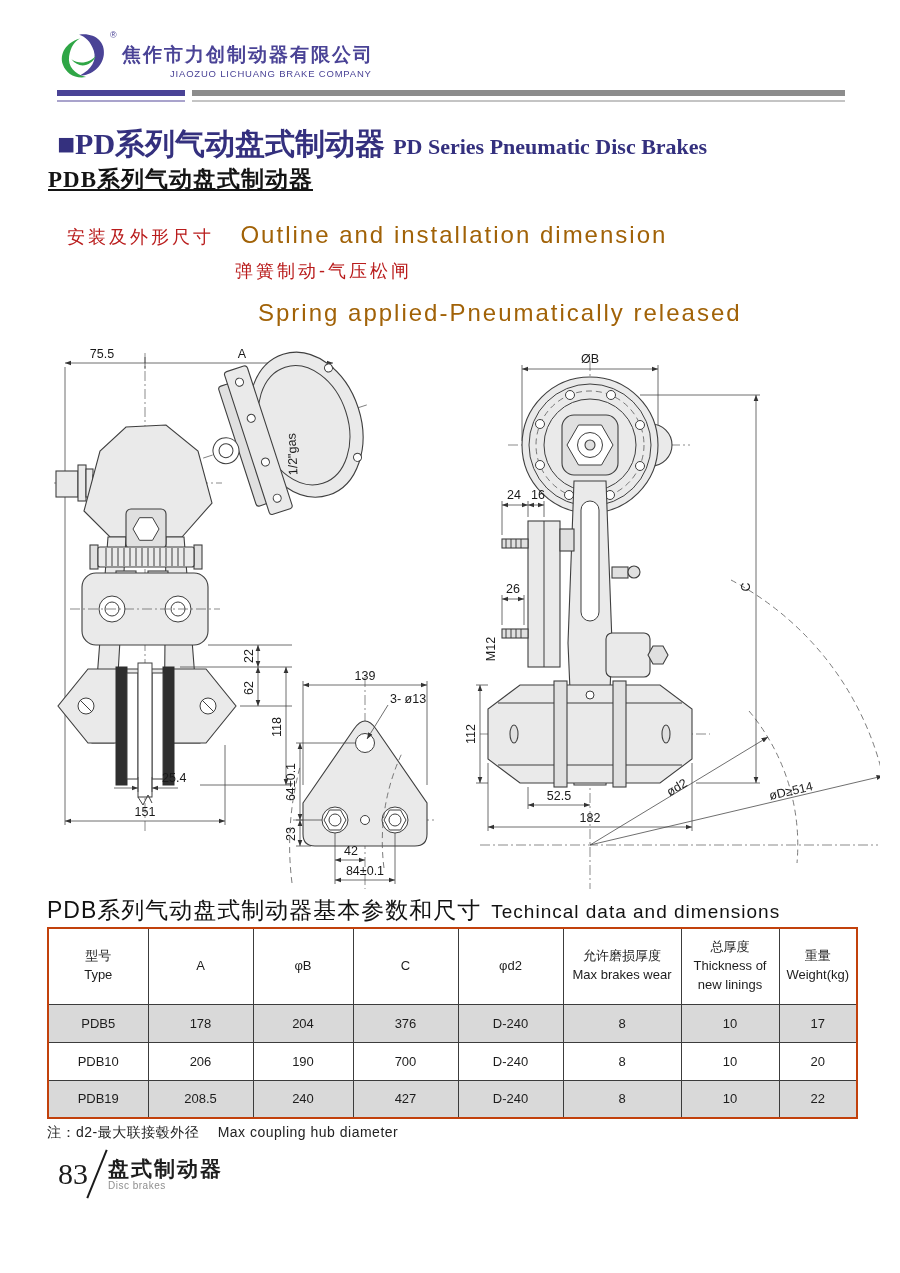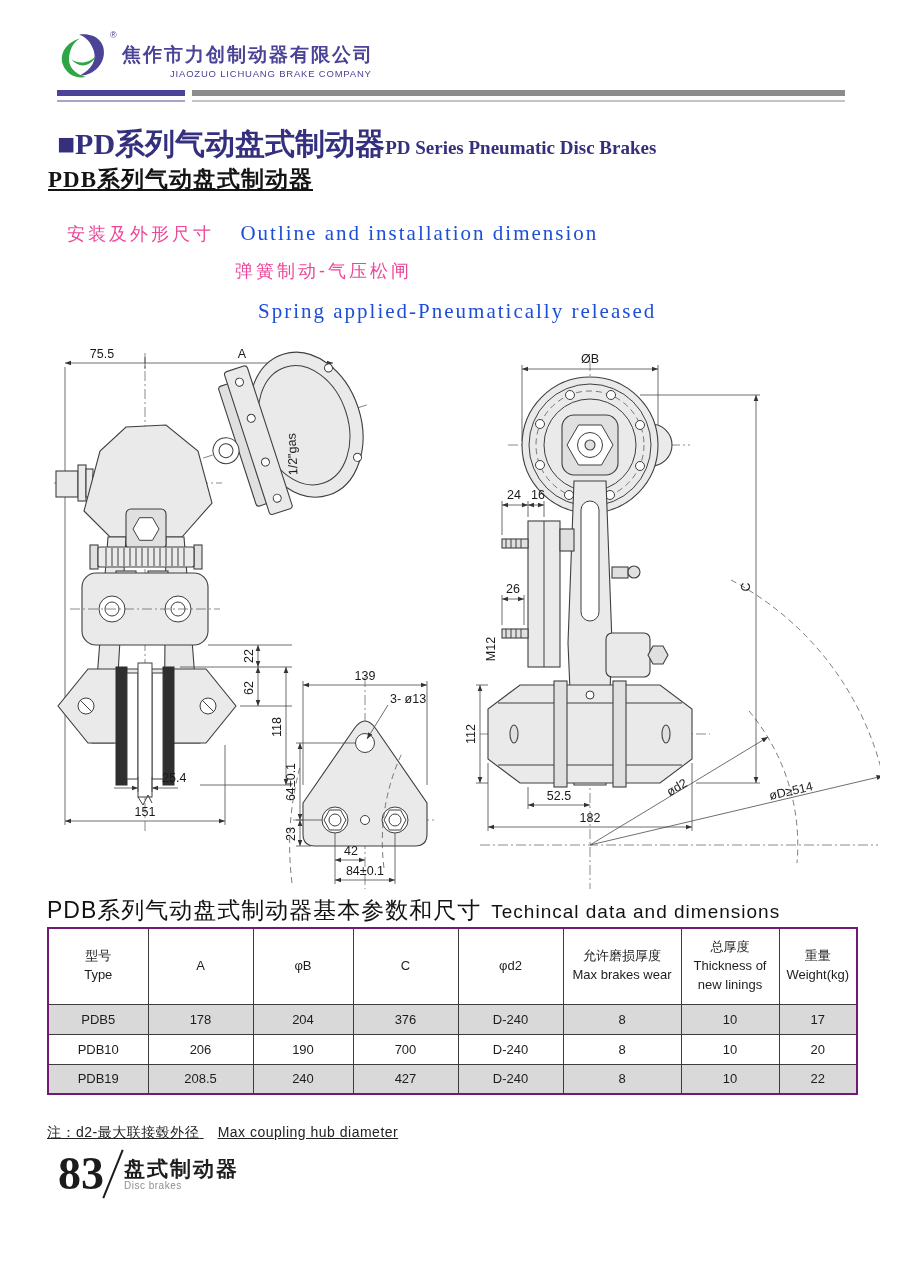--- a/index.html
+++ b/index.html
@@ -9,53 +9,53 @@
 
   
   .company-cn{font-size:19px;font-weight:bold;letter-spacing:2px;color:#4a4396;text-align:right;}
   .company-en{font-size:9.5px;letter-spacing:0.8px;color:#4a4396;margin-left:47px;}
   .reg{font-size:9px;color:#4a4396;}
   .rule{position:absolute;height:6px;}
   .rule-thin{position:absolute;height:2px;}
 
   
   .main-title{font-family:"Liberation Serif",serif;font-weight:bold;color:#34307e;font-size:30px;white-space:nowrap;}
-  .main-title-en{font-family:"Liberation Serif",serif;font-weight:bold;color:#34307e;font-size:19px;}
+  .main-title-en{font-family:"Liberation Serif",serif;font-weight:bold;color:#34307e;font-size:22px;margin-left:8px;}
   .sub-title{font-family:"Liberation Serif",serif;font-weight:bold;color:#141414;font-size:23px;letter-spacing:1px;}
 
-  .intro-cn{font-size:18px;letter-spacing:3px;color:#ec4899;}
-  .intro-en{font-size:21px;letter-spacing:2px;color:#1d4ed8;font-family:Liberation Serif, serif;}
+  .intro-cn{font-size:18px;letter-spacing:3px;color:#b91c1c;}
+  .intro-en{font-size:24px;letter-spacing:2px;color:#a16207;}
 
   
   svg text{font-family:"Liberation Sans",sans-serif;fill:#1a1a1a;}
   .part{fill:#eaeaea;stroke:#3f3f3f;stroke-width:1.1;}
   .part2{fill:#e0e0e0;stroke:#3f3f3f;stroke-width:1.1;}
   .white{fill:#ffffff;stroke:#3f3f3f;stroke-width:1;}
   .dark{fill:#2f2f2f;stroke:#2f2f2f;}
   .ln{fill:none;stroke:#3f3f3f;stroke-width:1;}
   .dim{fill:none;stroke:#4a4a4a;stroke-width:0.8;}
   .cl{fill:none;stroke:#5a5a5a;stroke-width:0.7;stroke-dasharray:10 3 2 3;}
   .dsh{fill:none;stroke:#5a5a5a;stroke-width:0.8;stroke-dasharray:6 4;}
   .dimtxt{font-size:12.5px;}
 
   
   .table-title-cn{font-size:23px;color:#121212;letter-spacing:1px;}
   .table-title-en{font-size:19px;color:#121212;letter-spacing:1px;margin-left:10px;}
-  table.spec{border-collapse:collapse;table-layout:fixed;width:809px;border:2px solid #701a75;}
+  table.spec{border-collapse:collapse;table-layout:fixed;width:809px;border:2px solid #c2410c;}
   table.spec th,table.spec td{border:1px solid #3c3c3c;text-align:center;vertical-align:middle;
       font-weight:normal;font-size:13px;color:#1d1d1d;padding:0;}
   table.spec thead tr{height:76px;}
-  table.spec tbody tr{height:30px;}
+  table.spec tbody tr{height:38px;}
   tr.shade{background:#d9d9d9;}
   .hline{line-height:1.45;}
 
   .note{font-size:14px;color:#222;letter-spacing:0.5px;}
 
   
-  .page-no{font-family:"Liberation Serif",serif;font-size:46px;font-weight:bold;color:#1b1b1b;line-height:1;}
+  .page-no{font-family:"Liberation Serif",serif;font-size:30px;font-weight:normal;color:#1b1b1b;line-height:1;}
   .slash{width:2px;height:52px;background:#1b1b1b;transform:rotate(22deg);margin:0 10px 0 8px;}
   .cat-cn{font-size:21px;font-weight:bold;color:#1d1d1d;letter-spacing:2px;line-height:1.1;}
   .cat-en{font-size:10px;color:#8f8f8f;letter-spacing:0.5px;}
 </style>
 </head>
 <body>
 
 <div id="page">
 
   <svg class="abs" style="left:56px;top:28px;" width="54" height="58" viewBox="0 0 70 64">
@@ -391,21 +391,21 @@
         <td>240</td>
         <td>427</td>
         <td>D-240</td>
         <td>8</td>
         <td>10</td>
         <td>22</td>
       </tr>
     </tbody>
   </table>
 
-  <div class="abs note" style="left:47px;top:1124px;white-space:nowrap;text-decoration:underline;">
+  <div class="abs note" style="left:47px;top:1124px;white-space:nowrap;">
     <span>注：d2-最大联接毂外径</span>
     <span style="margin-left:14px;">Max coupling hub diameter</span>
   </div>
 
   <div class="abs" style="left:58px;top:1148px;display:flex;align-items:center;">
     <div class="page-no">83</div>
     <div class="slash"></div>
     <div>
       <div class="cat-cn">盘式制动器</div>
       <div class="cat-en">Disc brakes</div>

